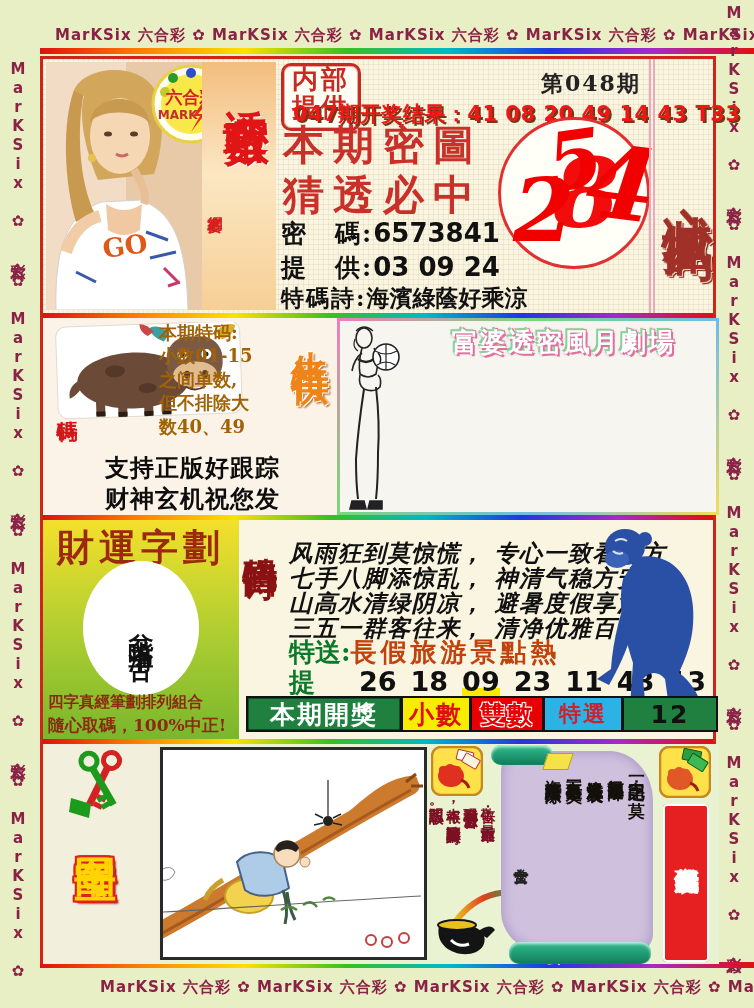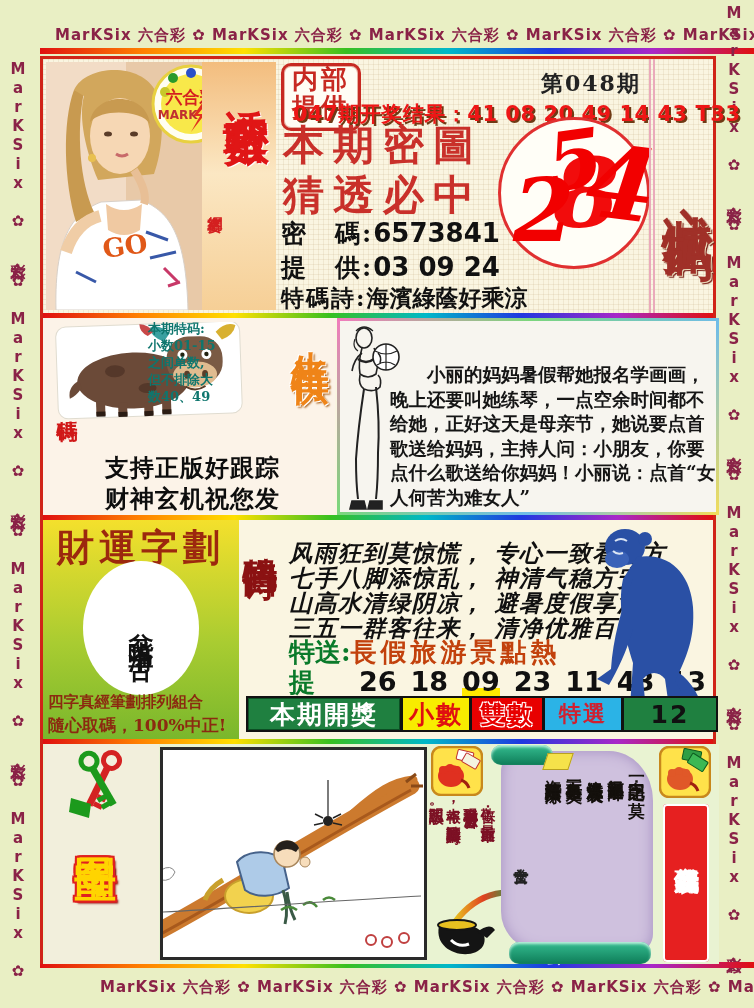--- a/index.html
+++ b/index.html
@@ -31,21 +31,21 @@
   .kvline{left:238px;font-size:25px;font-weight:bold;color:#111;white-space:nowrap;}
   .kvline .lab{letter-spacing:2px;}
   .kvline .val{font-family:"DejaVu Sans","Liberation Sans",sans-serif;font-weight:bold;font-size:26px;}
   #circle{left:455px;top:58px;width:146px;height:146px;border:3px solid #e03030;border-radius:50%;background:#fffef7;}
   .mdig{position:absolute;color:#f20000;font-style:italic;font-weight:bold;line-height:1;font-family:"DejaVu Serif","Liberation Serif",serif;}
   #slogan-right{left:606px;top:0;width:67px;height:254px;border-left:6px double #eaaabb;display:flex;align-items:center;justify-content:center;}
   #slogan-right .vrt{color:#a03028;font-size:50px;font-weight:bold;letter-spacing:10px;text-shadow:1px 1px 0 #e8d8b8,2px 2px 1px #7a2018;}
 
   
   #zodiac-box{left:0;top:259px;width:292px;height:197px;background:#fcf3e8;}
-  #zodiac-text{left:105px;top:262px;width:150px;font-size:13px;font-weight:bold;color:#0f766e;line-height:1.3;}
+  #zodiac-text{left:116px;top:262px;width:150px;font-size:18px;font-weight:bold;color:#a16207;line-height:1.3;}
   #tema-label{left:10px;top:345px;color:#d01818;font-size:21px;font-weight:bold;}
   #circle30{left:7px;top:395px;width:52px;height:52px;border-radius:50%;background:#ffe400;border:2px solid #e07b10;color:#e01414;font-size:33px;font-weight:bold;display:flex;align-items:center;justify-content:center;}
   .slogan{left:62px;width:228px;font-size:24px;font-weight:bold;color:#0d0d0d;white-space:nowrap;letter-spacing:1px;}
   #side-title{left:248px;top:262px;height:192px;color:#ef8418;font-size:38px;font-weight:bold;letter-spacing:6px;line-height:1;text-shadow:1px 1px 0 #fff,-1px -1px 0 #fff,2px 2px 2px #a85a10;}
   #story-box{left:294px;top:259px;width:382px;height:197px;background:#f7f5ef;border:3px solid;border-image:linear-gradient(135deg,#f07cbc,#7cd67c,#70bce8,#f0dc5c) 1;box-sizing:border-box;}
   #story-title{left:112px;top:4px;font-size:26px;font-weight:bold;color:#fff;letter-spacing:2px;white-space:nowrap;text-shadow:2px 2px 0 #e2709e,-2px -2px 0 #8ccf9a,1px -1px 0 #e2709e,0 0 3px #777;}
   #story-text{left:50px;top:42px;width:326px;font-size:18.5px;font-weight:bold;color:#151515;line-height:1.33;text-indent:2em;}
 
   
   #fortune-box{left:0;top:461px;width:196px;height:223px;background:linear-gradient(180deg,#f4e02c,#a9cc31 55%,#77b62c);}
@@ -237,21 +237,21 @@
           <path d="M20,25 q-4,14 -2,26 q8,6 16,0 q4,-14 -2,-26"></path>
           <path d="M16,36 q8,6 16,0" stroke-width="2.4"></path>
           <circle cx="44" cy="34" r="13" fill="#fff"></circle>
           <path d="M33,28 q11,6 22,0 M44,21 l0,26 M35,42 q9,-6 18,0" stroke-width="1.2"></path>
           <path d="M20,30 q-8,6 -10,18 M36,30 q4,4 2,10"></path>
           <path d="M18,52 q-2,10 4,14 q10,4 16,-2 q2,-8 -2,-12"></path>
           <path d="M22,66 q-6,40 -8,70 q0,24 2,40 M34,64 q4,36 2,66 q0,28 -2,46" stroke-width="2"></path>
           <path d="M10,178 l12,0 l2,8 l-16,0 Z M28,178 l12,0 l0,8 l-14,0 Z" fill="#222"></path>
         </svg>
       </div>
-      <div id="story-text" class="abs">小丽的妈妈暑假帮她报名学画画，晚上还要叫她练琴，一点空余时间都不给她，正好这天是母亲节，她说要点首歌送给妈妈，主持人问：小朋友，你要点什么歌送给你妈妈！小丽说：点首“女人何苦为难女人”</div>
+      <div id="story-title" class="abs">富婆透密風月劇場</div>
     </div>
 
     <div class="abs rainbow" style="left:0;top:456px;width:670px;height:5px;"></div>
 
     <div id="fortune-box" class="abs">
       <div id="fortune-title" class="abs">財運字劃</div>
       <div id="fortune-oval" class="abs">
         <span class="vrt">贫嘴滑舌</span>
       </div>
       <div class="abs fortune-foot" style="top:172px;font-size:15.5px;">四字真經筆劃排列組合</div>

